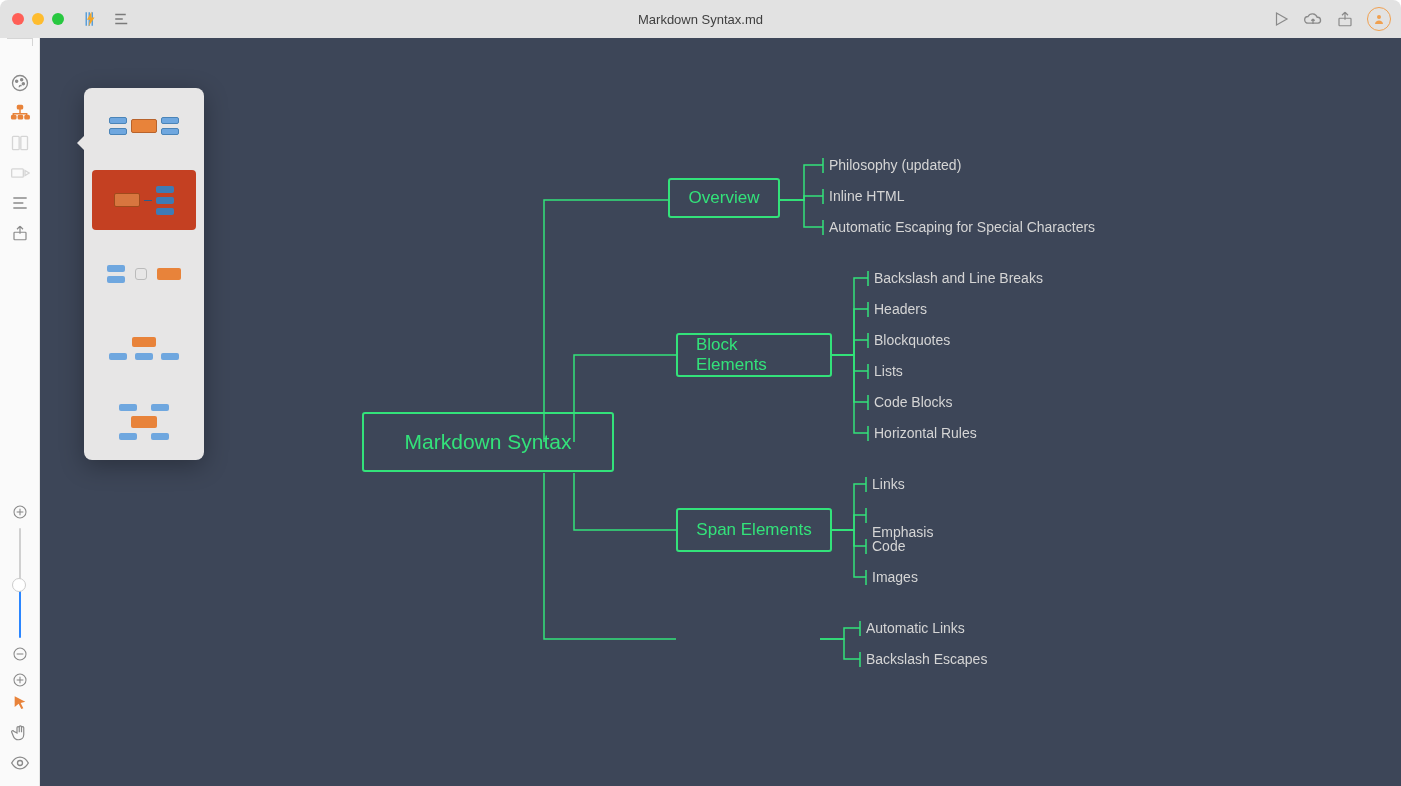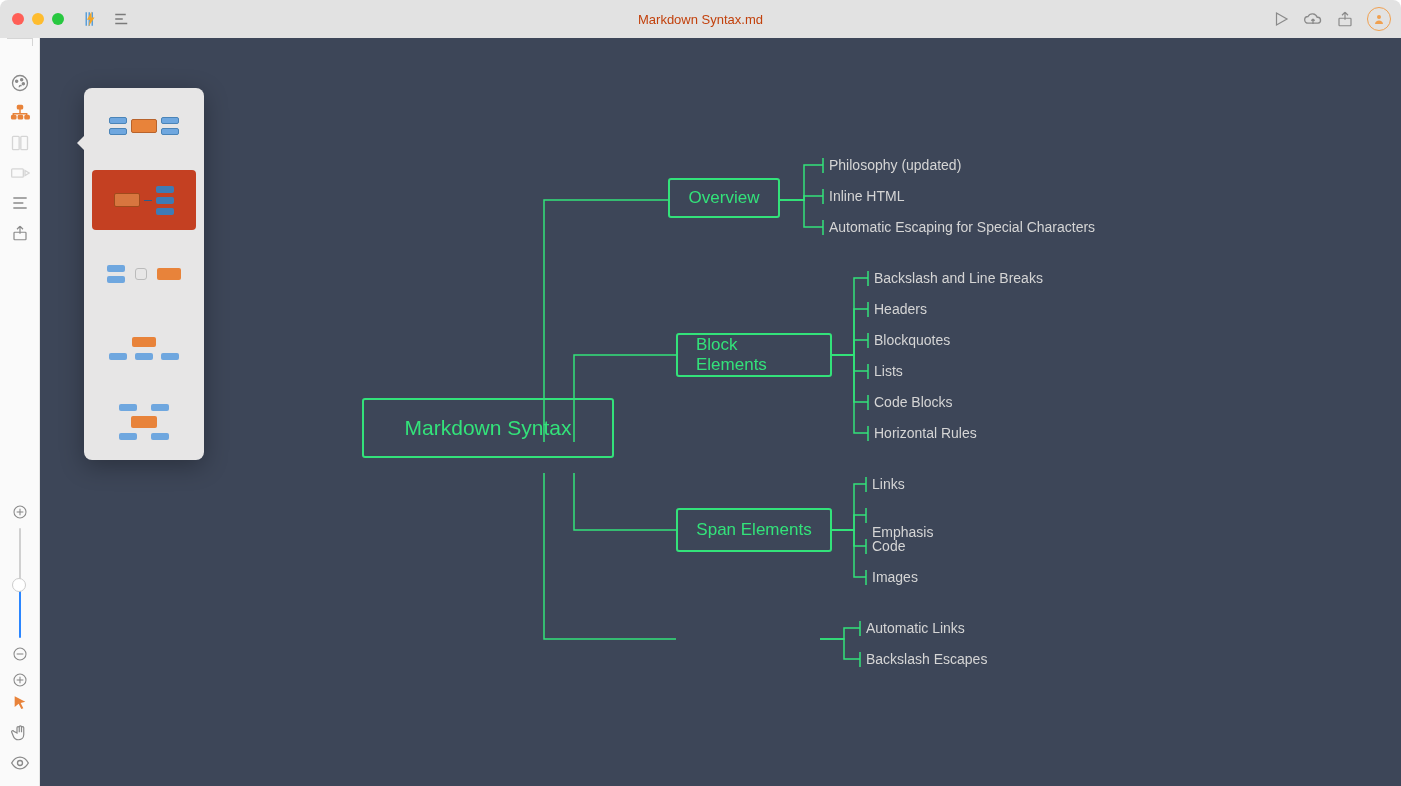--- a/index.html
+++ b/index.html
@@ -5,21 +5,21 @@
   * { box-sizing: border-box; margin: 0; padding: 0; }
   html, body { width: 1401px; height: 786px; font-family: -apple-system, BlinkMacSystemFont, "Segoe UI", sans-serif; overflow: hidden; background:#fff; }
   .titlebar { height: 38px; background: #e2e2e2; display: flex; align-items: center; position: relative; border-top-left-radius: 8px; border-top-right-radius: 8px; }
   .traffic { display:flex; gap:8px; padding-left:12px; }
   .dot { width:12px; height:12px; border-radius:50%; }
   .dot.red { background:#ff5f57; }
   .dot.yellow { background:#febc2e; }
   .dot.green { background:#28c840; }
   .tb-left { display:flex; align-items:center; gap:12px; margin-left:16px; }
   .tb-icon { width:20px; height:20px; display:flex; align-items:center; justify-content:center; color:#888; }
-  .tb-title { position:absolute; left:50%; transform:translateX(-50%); font-size:13px; color:#c2410c; }
+  .tb-title { position:absolute; left:50%; transform:translateX(-50%); font-size:13px; color:#404040; }
   .tb-right { position:absolute; right:10px; display:flex; align-items:center; gap:12px; }
   .avatar-circle { width:24px; height:24px; border-radius:50%; border:1.5px solid #f0a050; display:flex; align-items:center; justify-content:center; }
   .avatar-inner { width:12px; height:12px; color:#f0a050; }
 
   .body-row { display:flex; height:748px; }
   .sidebar { width:40px; background:#fafafa; border-right:1px solid #e5e5e5; display:flex; flex-direction:column; align-items:center; padding-top:8px; position:relative; }
   .sidebar-spacer-top { width:26px; height:8px; border-top:1px solid #d5d5d5; border-right:1px solid #d5d5d5; position:absolute; top:0; left:7px;}
   .sb-item { width:30px; height:30px; display:flex; align-items:center; justify-content:center; color:#888; border-radius:4px; margin-bottom:0px; cursor:pointer; }
   .sb-item.active { color:#e8833a; }
   .sb-bottom { position:absolute; bottom:8px; display:flex; flex-direction:column; align-items:center; gap:0px; }
@@ -301,21 +301,21 @@
         <line x1="826" y1="501" x2="826" y2="516"></line>
         <line x1="826" y1="532" x2="826" y2="547"></line>
 
         <path d="M780 601 H804 V590 H820"></path>
         <path d="M780 601 H804 V621 H820"></path>
         <line x1="820" y1="583" x2="820" y2="598"></line>
         <line x1="820" y1="614" x2="820" y2="629"></line>
       </g>
     </svg>
 
-    <div class="box-node root-node" style="left:322px; top:360px; width:252px;">
+    <div class="box-node root-node" style="left:322px; top:374px; width:252px;">
       <span>Markdown Syntax</span>
     </div>
 
     <div class="box-node" style="left:628px; top:140px; width:112px; height:40px;">
       <span>Overview</span>
     </div>
     <div class="box-node" style="left:636px; top:295px; width:156px; height:44px;">
       <span>Block Elements</span>
     </div>
     <div class="box-node" style="left:636px; top:470px; width:156px; height:44px;">

